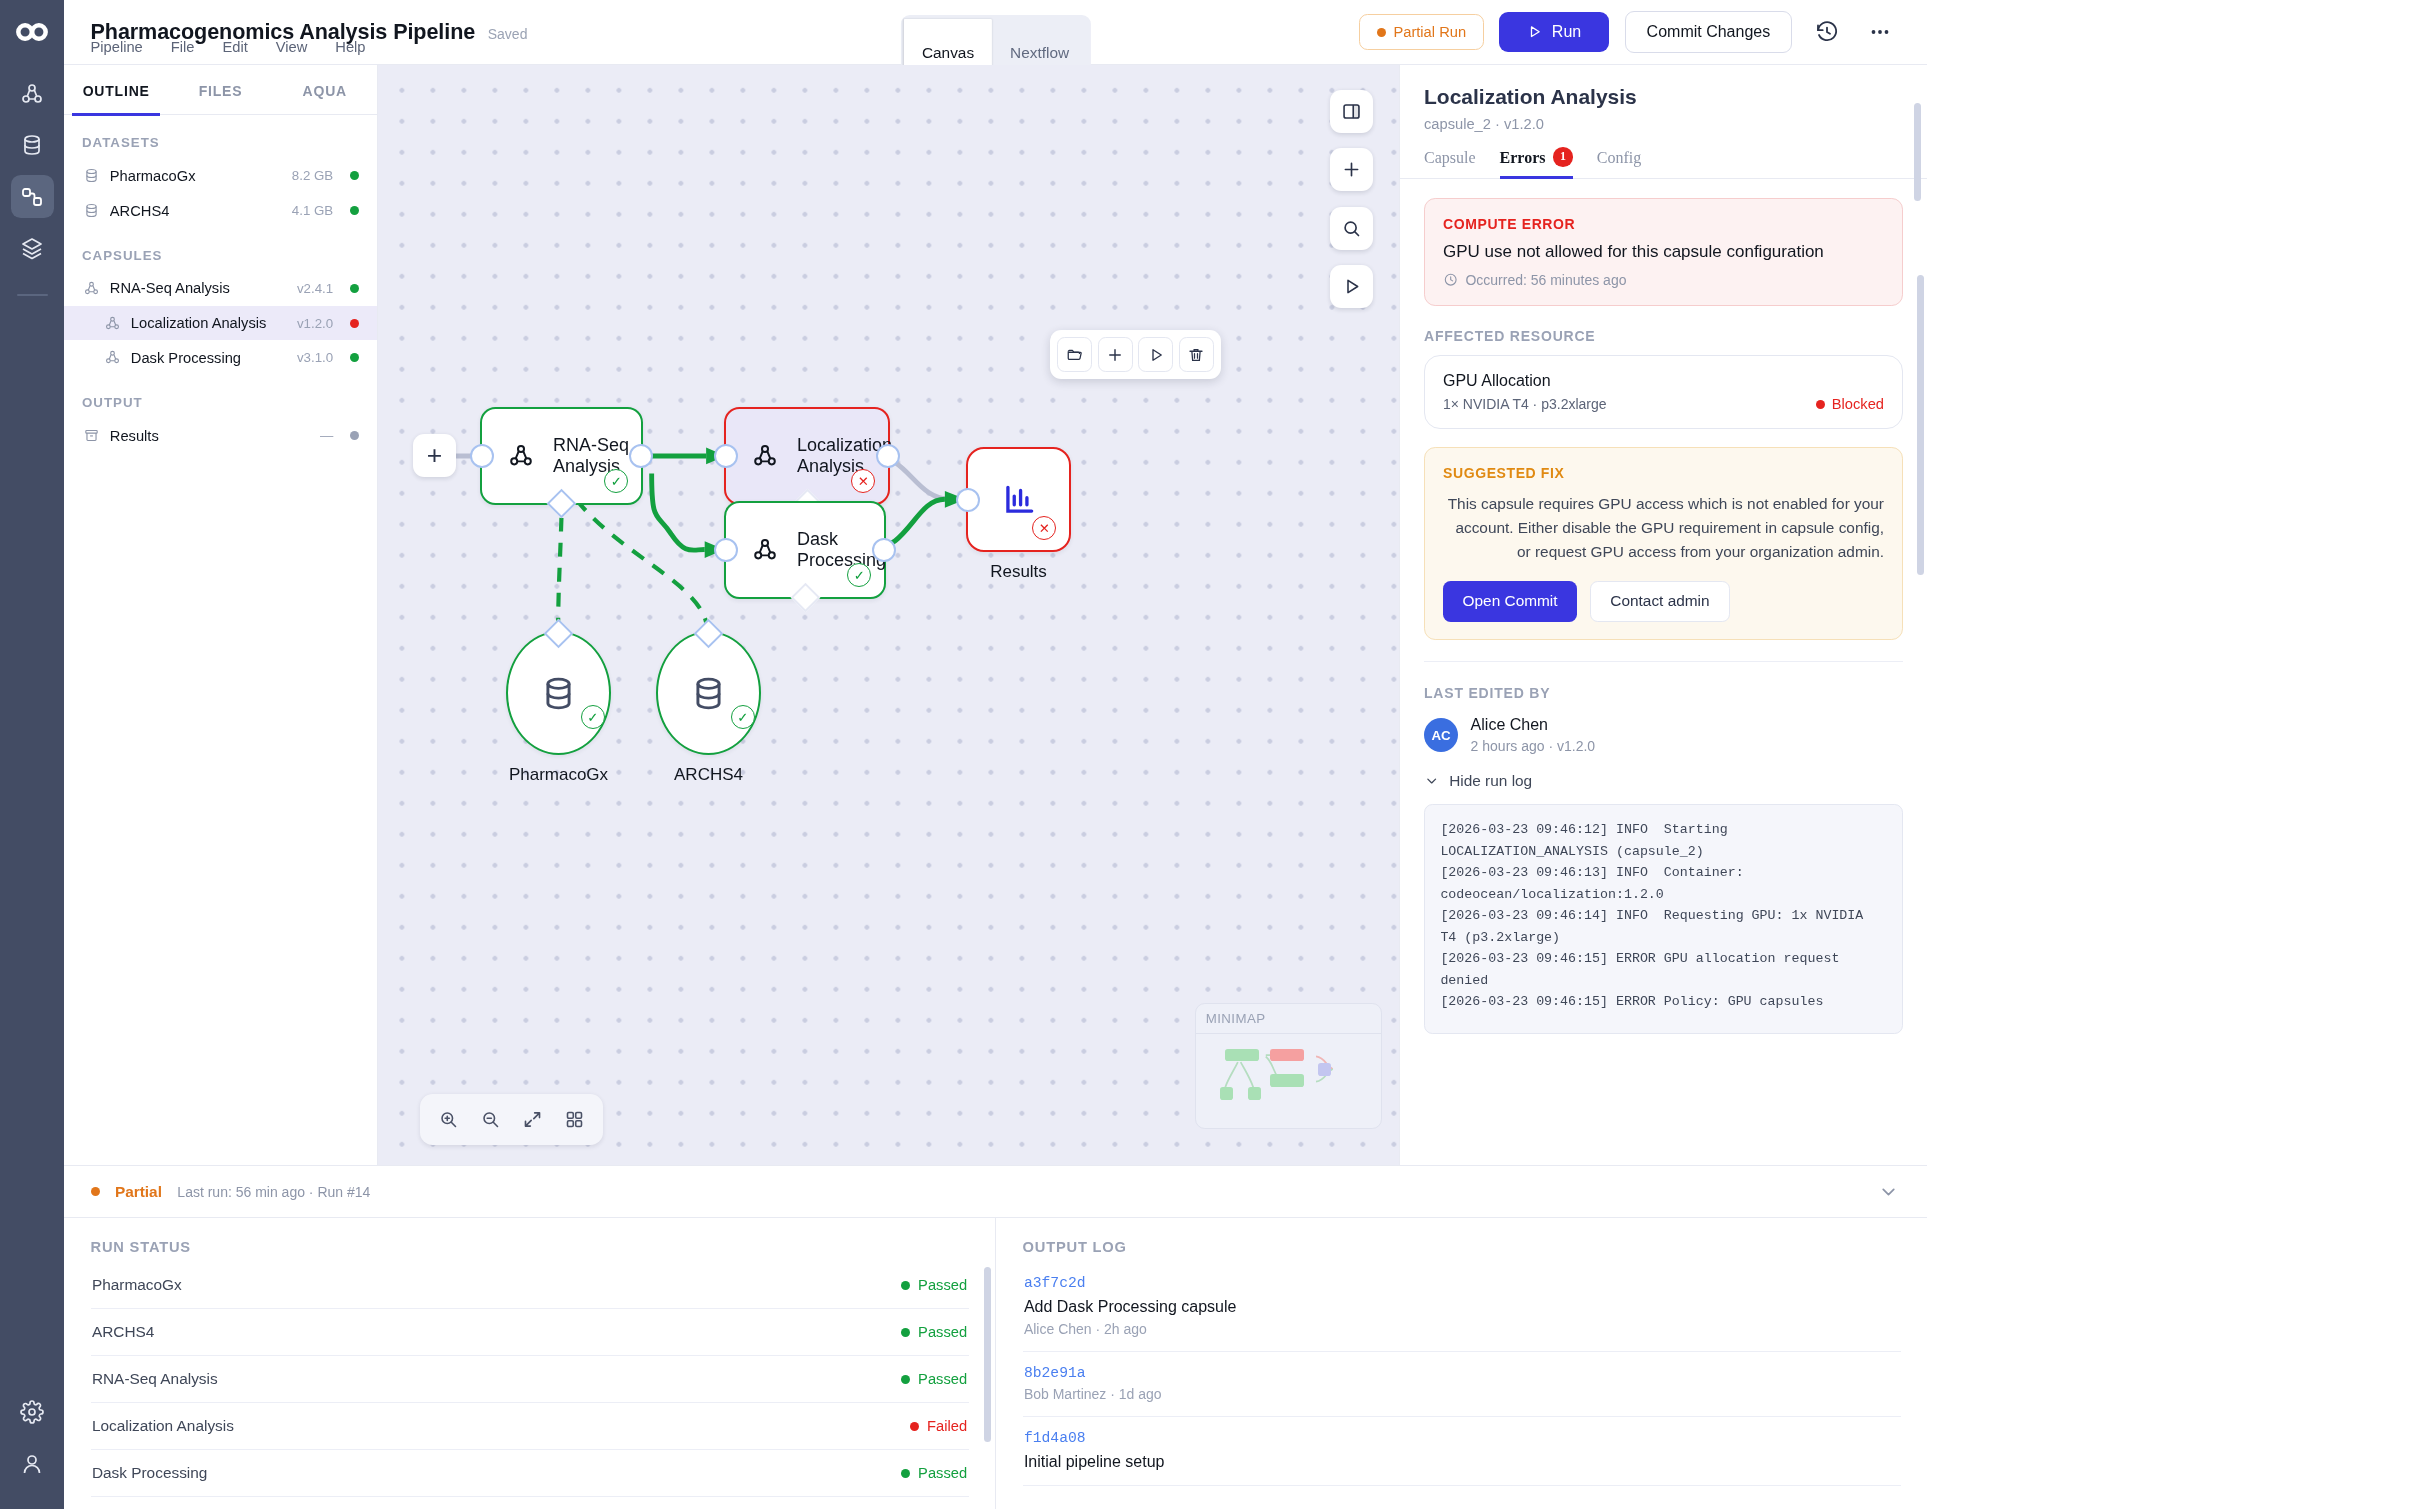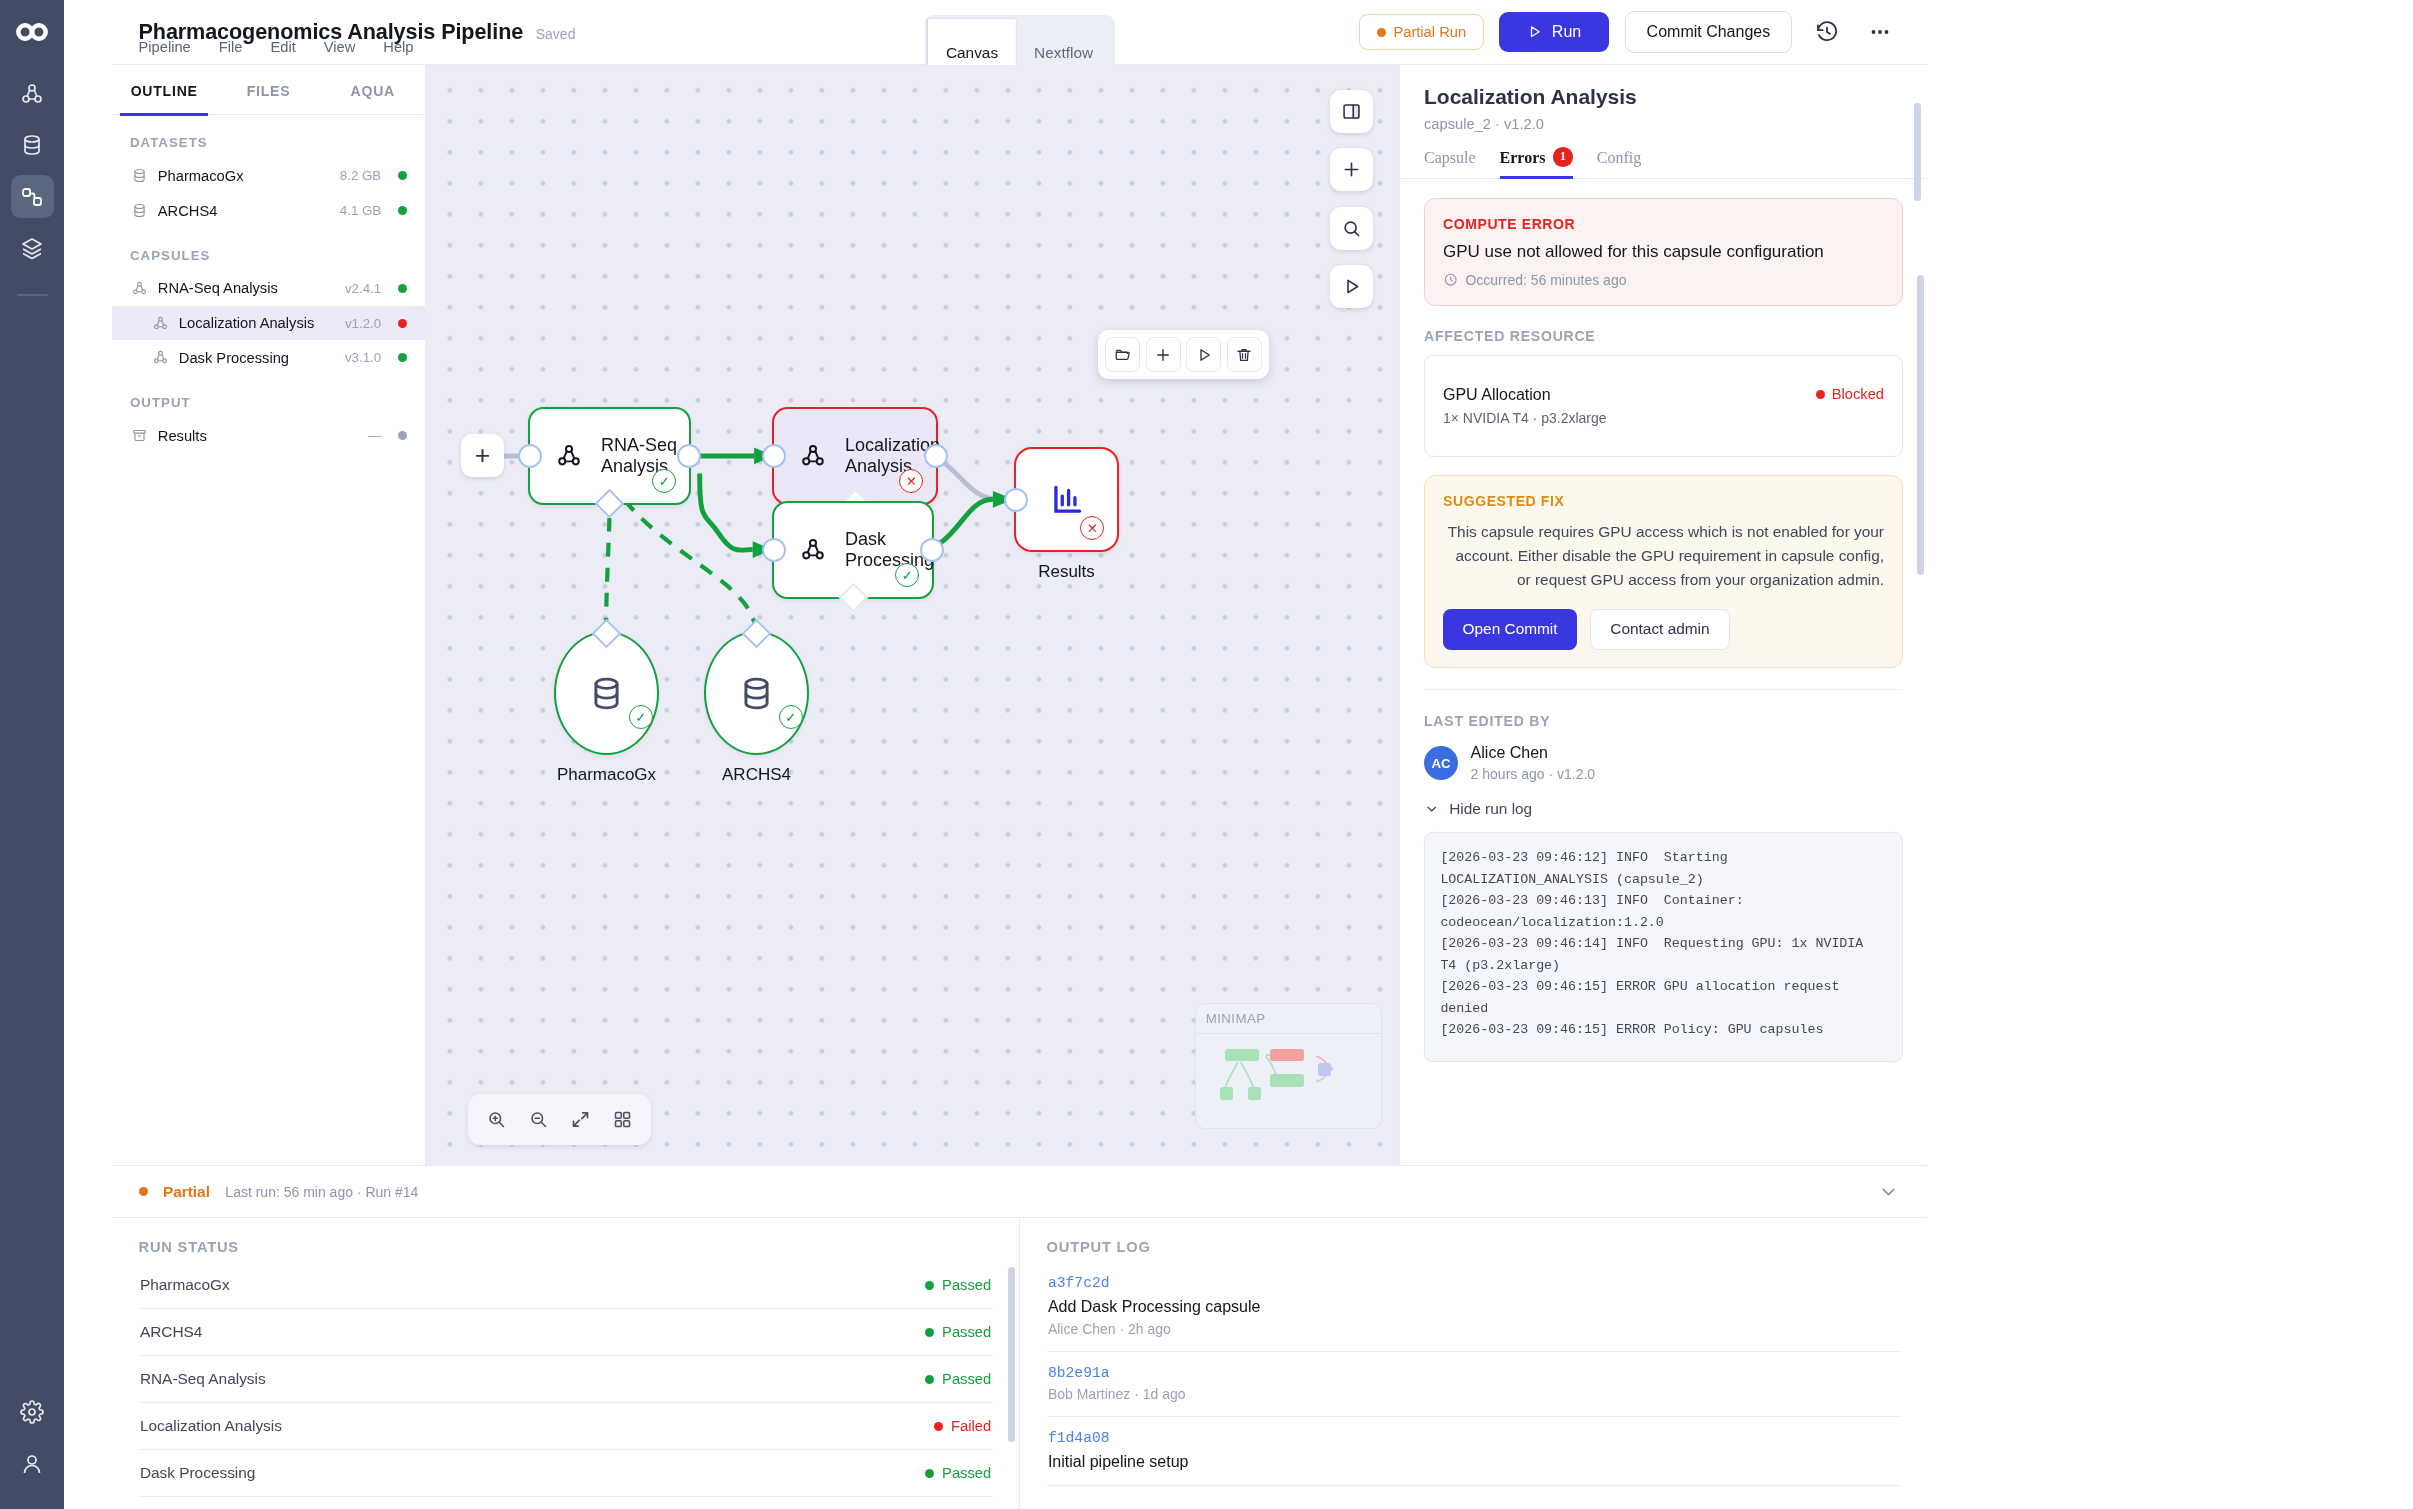--- a/index.html
+++ b/index.html
@@ -3,21 +3,21 @@
 <meta charset="utf-8">
 <style>
   * { box-sizing: border-box; margin: 0; padding: 0; }
   html, body { width: 2413px; height: 1509px; overflow: hidden; }
   body {
     font-family: "Liberation Sans", sans-serif;
     background: #ffffff;
     color: #1f2430;
     -webkit-font-smoothing: antialiased;
   }
-  .app { position: relative; width: 1927px; height: 1509px; display: flex; gap: 48px; }
+  .app { position: relative; width: 1927px; height: 1509px; display: flex; }
 
   
   .rail {
     width: 64px; height: 1509px; background: #434c64;
     display: flex; flex-direction: column; align-items: center;
     flex: 0 0 64px;
   }
   .rail-logo { width: 64px; height: 64px; display:flex; align-items:center; justify-content:center; }
   .rail-btn {
     width: 43px; height: 43px; margin-top: 8.4px; border-radius: 9.8px;
@@ -181,21 +181,21 @@
   .itab.active { color:#11161f; font-weight:700; }
   .itab.active::after { content:''; position:absolute; left:0; right:0; bottom:-1.4px; height:2.8px; background:#3a36e0; }
   .cnt-badge { background:#e5231f; color:#fff; border-radius: 50%; width: 19.6px; height: 19.6px;
                font-size: 12px; display:flex; align-items:center; justify-content:center; font-weight:700;}
   .insp-body { flex:1 1 auto; overflow:hidden; padding: 19.6px 24px 0 24px; }
   .err-card { border: 1.4px solid #f6cdcd; background:#fdf2f2; border-radius: 11.2px; padding: 17px 18px; }
   .err-kind { font-size: 14px; font-weight: 700; color:#e5231f; letter-spacing: 0.6px; }
   .err-msg { font-size: 17px; color:#11161f; margin-top: 9.8px; }
   .err-when { font-size: 14px; color:#8d95a8; margin-top: 9.8px; display:flex; align-items:center; gap:7px;}
   .sec-label { font-size: 14px; font-weight:700; letter-spacing: 0.8px; color:#9aa2b5; margin: 22.3px 0 11.2px; }
-  .res-card { border:1.4px solid #e4e7f1; border-radius: 9px; padding: 30px 18px; display:flex; align-items:flex-start;}
+  .res-card { border:1.4px solid #e4e7f1; border-radius: 16px; padding: 16px 18px; display:flex; align-items:flex-end;}
   .res-name { font-size: 16px; color:#11161f; }
   .res-meta { font-size: 14px; color:#5c6478; margin-top: 5.6px; }
   .res-state { margin-left:auto; font-size: 14.7px; color:#e5231f; display:flex; align-items:center; gap:7px;}
   .fix-card { border:1.4px solid #f6e0b8; background:#fdf8ee; border-radius: 11.2px; padding: 17px 18px; margin-top: 18px;}
   .fix-kind { font-size: 14px; font-weight:700; color:#e08a12; letter-spacing:0.6px; }
   .fix-text { font-size: 15.4px; color:#3f4758; line-height: 1.55; margin-top: 11.2px; text-align: right; }
   .fix-actions { display:flex; gap: 12.6px; margin-top: 17px; }
   .btn-primary { background:#3a36e0; color:#fff; border:none; border-radius: 7.7px; padding: 10.5px 19.6px; font-size: 15.4px; cursor:pointer; font-family:inherit;}
   .btn-ghost { background:#fff; border:1.4px solid #e4e7f1; border-radius: 7.7px; padding: 10.5px 19.6px; font-size: 15.4px; color:#2b3349; cursor:pointer; font-family:inherit;}
   .divider { height:1.4px; background:#eceef6; margin: 21px 0 0; }

